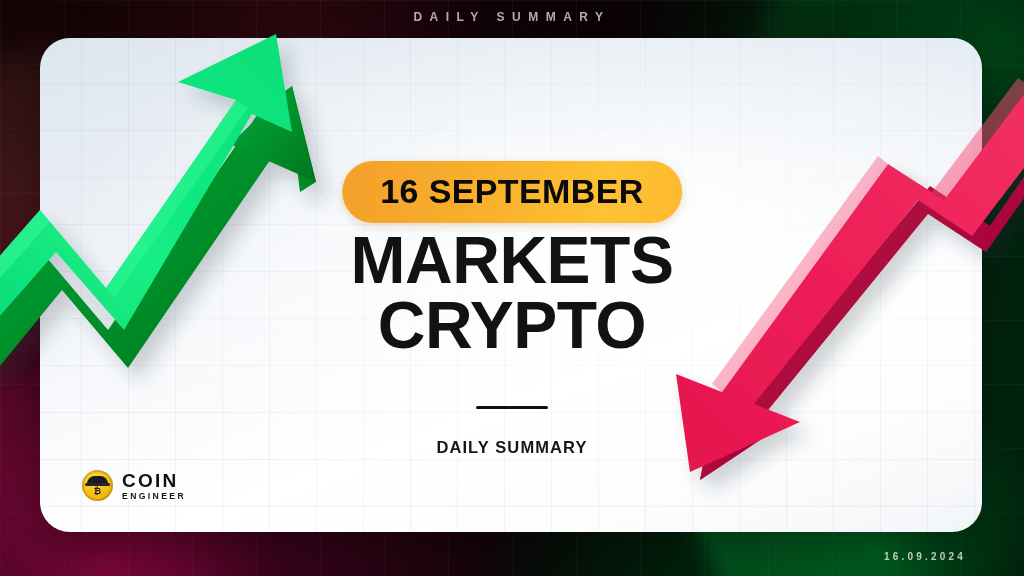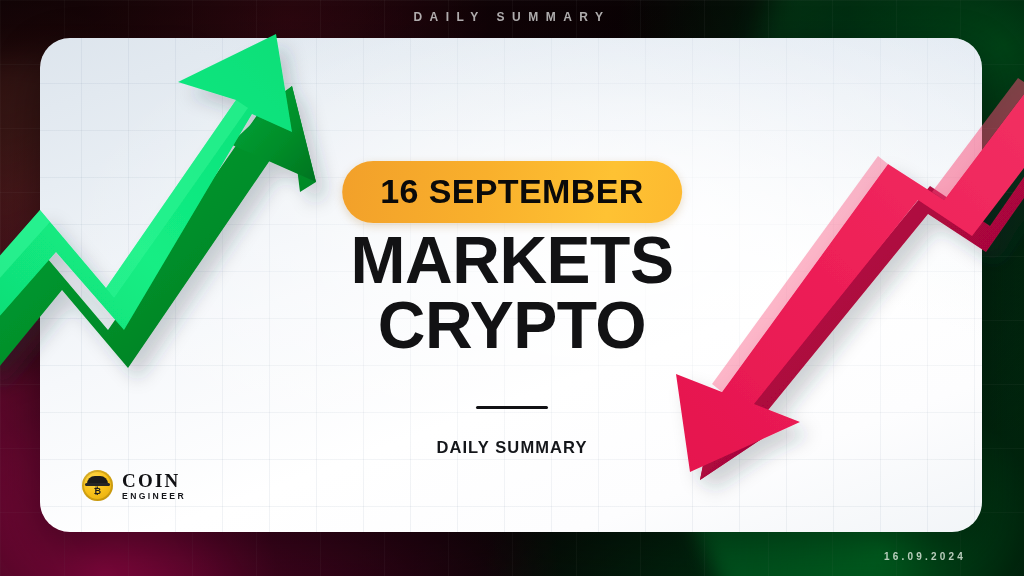--- a/index.html
+++ b/index.html
@@ -236,21 +236,20 @@
     line-height: 10px;
     text-align: center;
   }
   .logo-text { line-height: 1; }
   .logo-text .lt-main {
     display: block;
     color: #101013;
     font-size: 19px;
     font-weight: 700;
     letter-spacing: 2.2px;
-    font-family: Liberation Serif, serif;
   }
   .logo-text .lt-sub {
     display: block;
     margin-top: 2px;
     color: #15161a;
     font-size: 8.6px;
     font-weight: 700;
     letter-spacing: 2.4px;
     text-align: right;
   }

